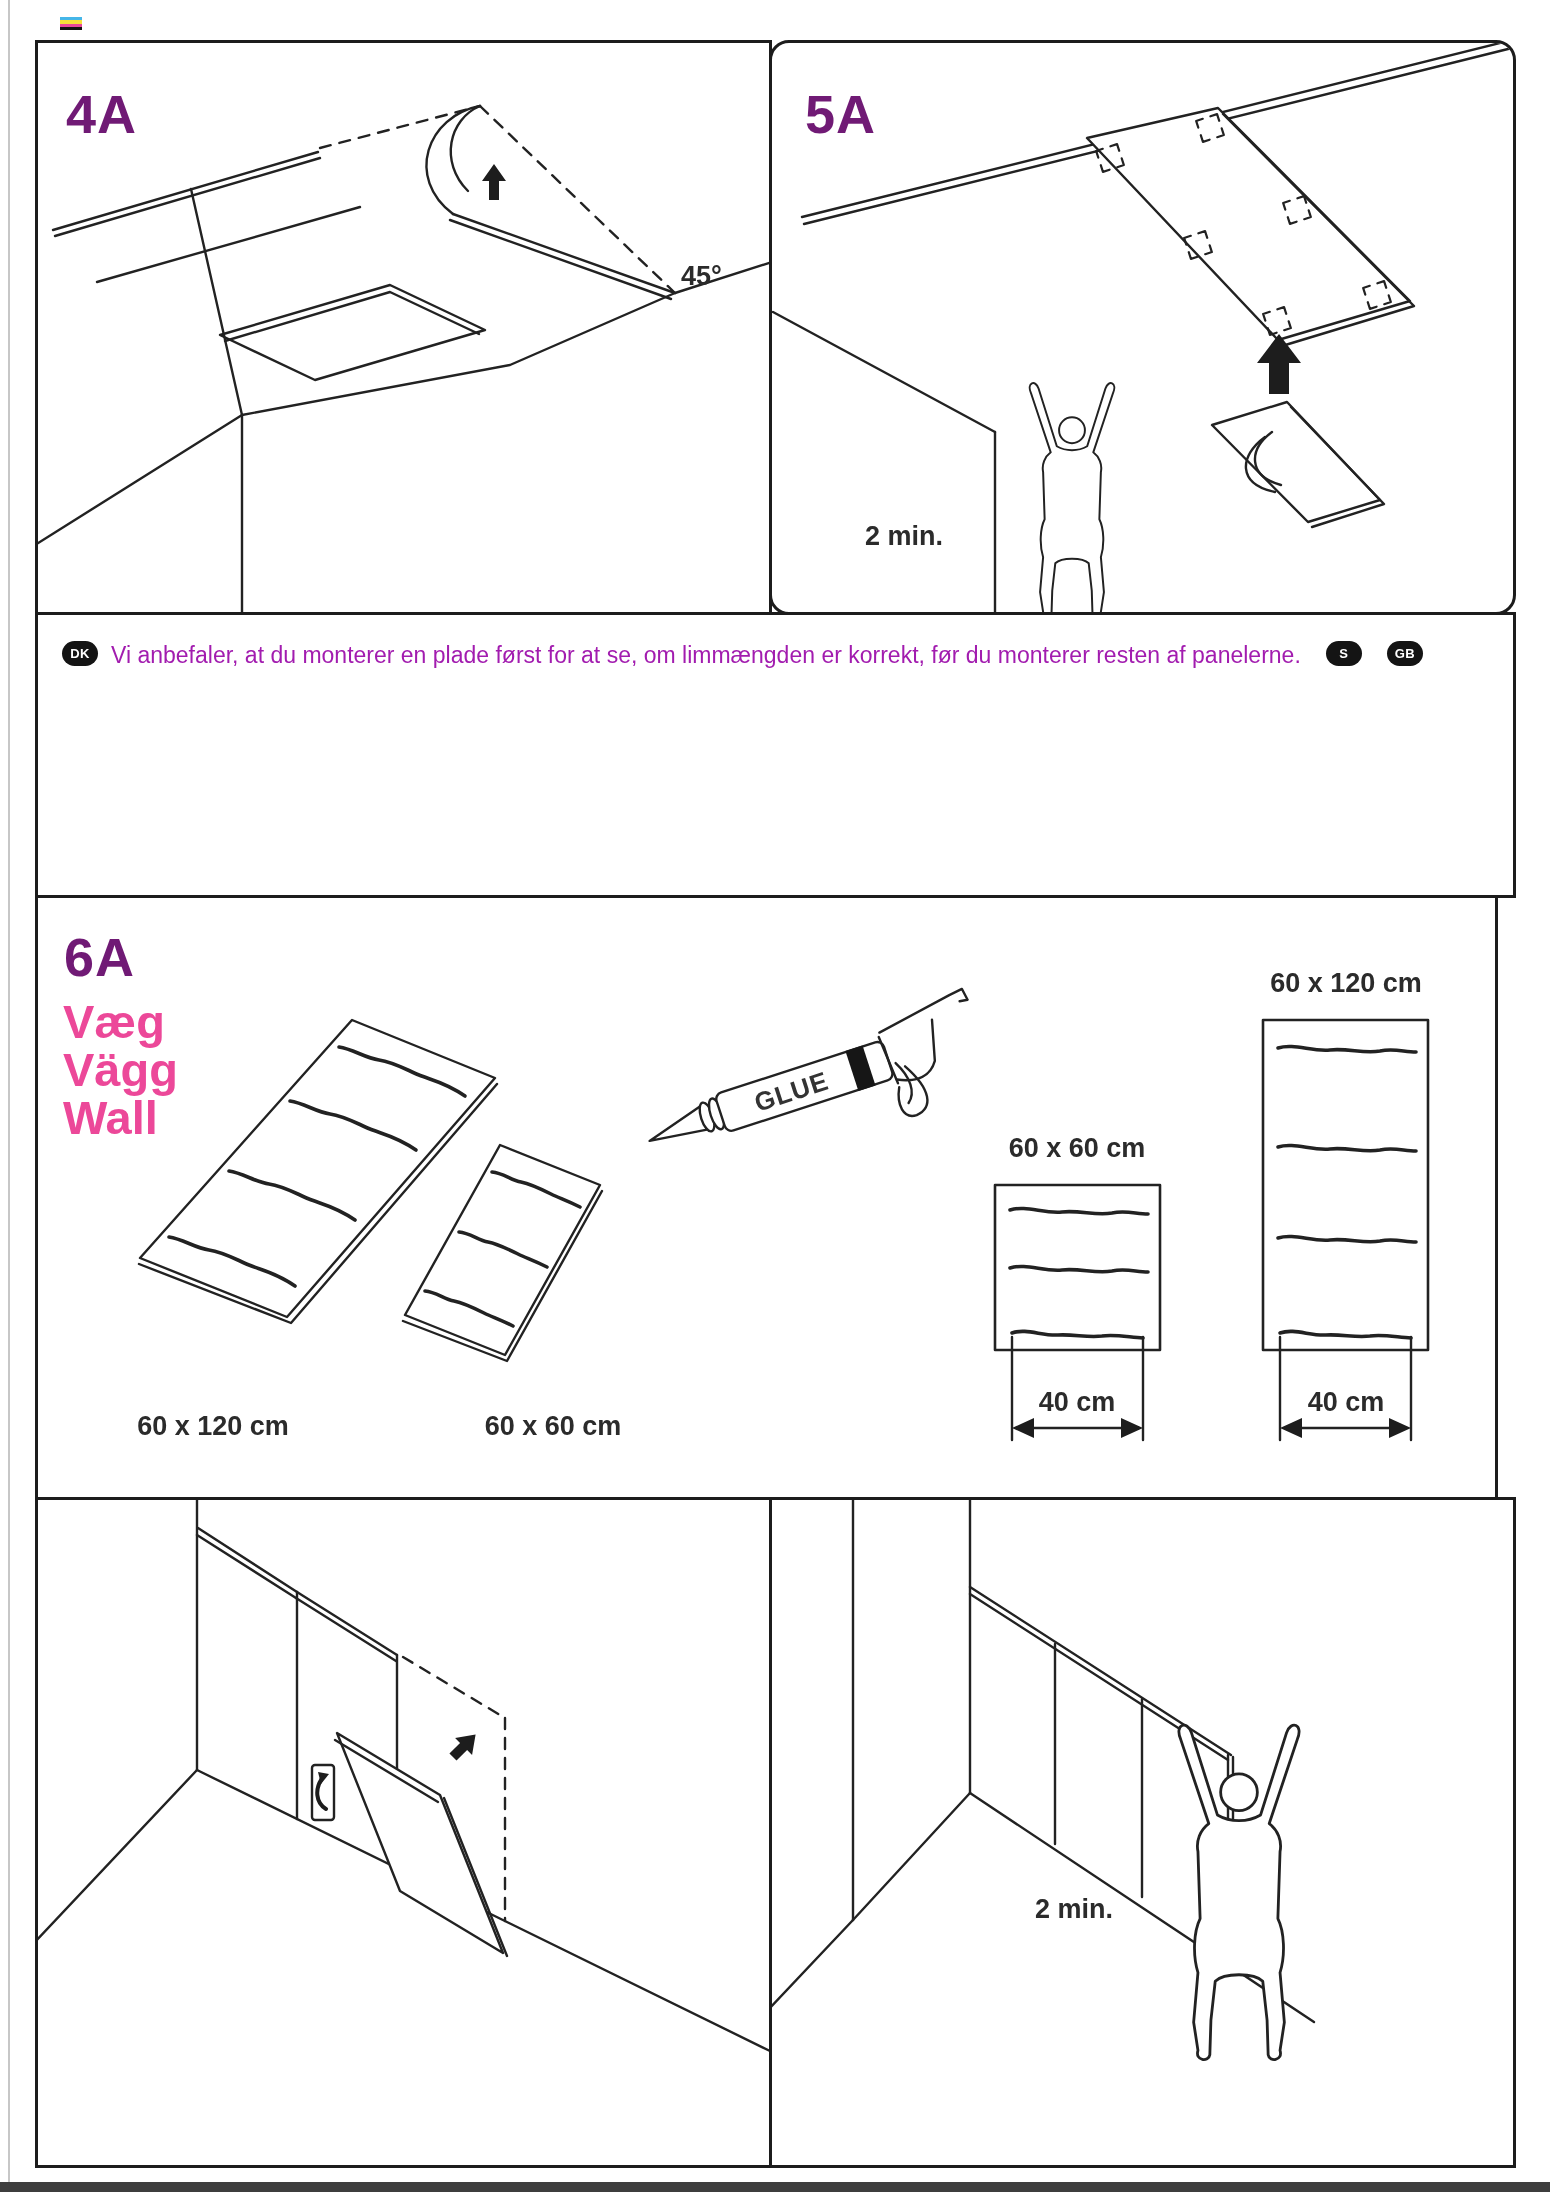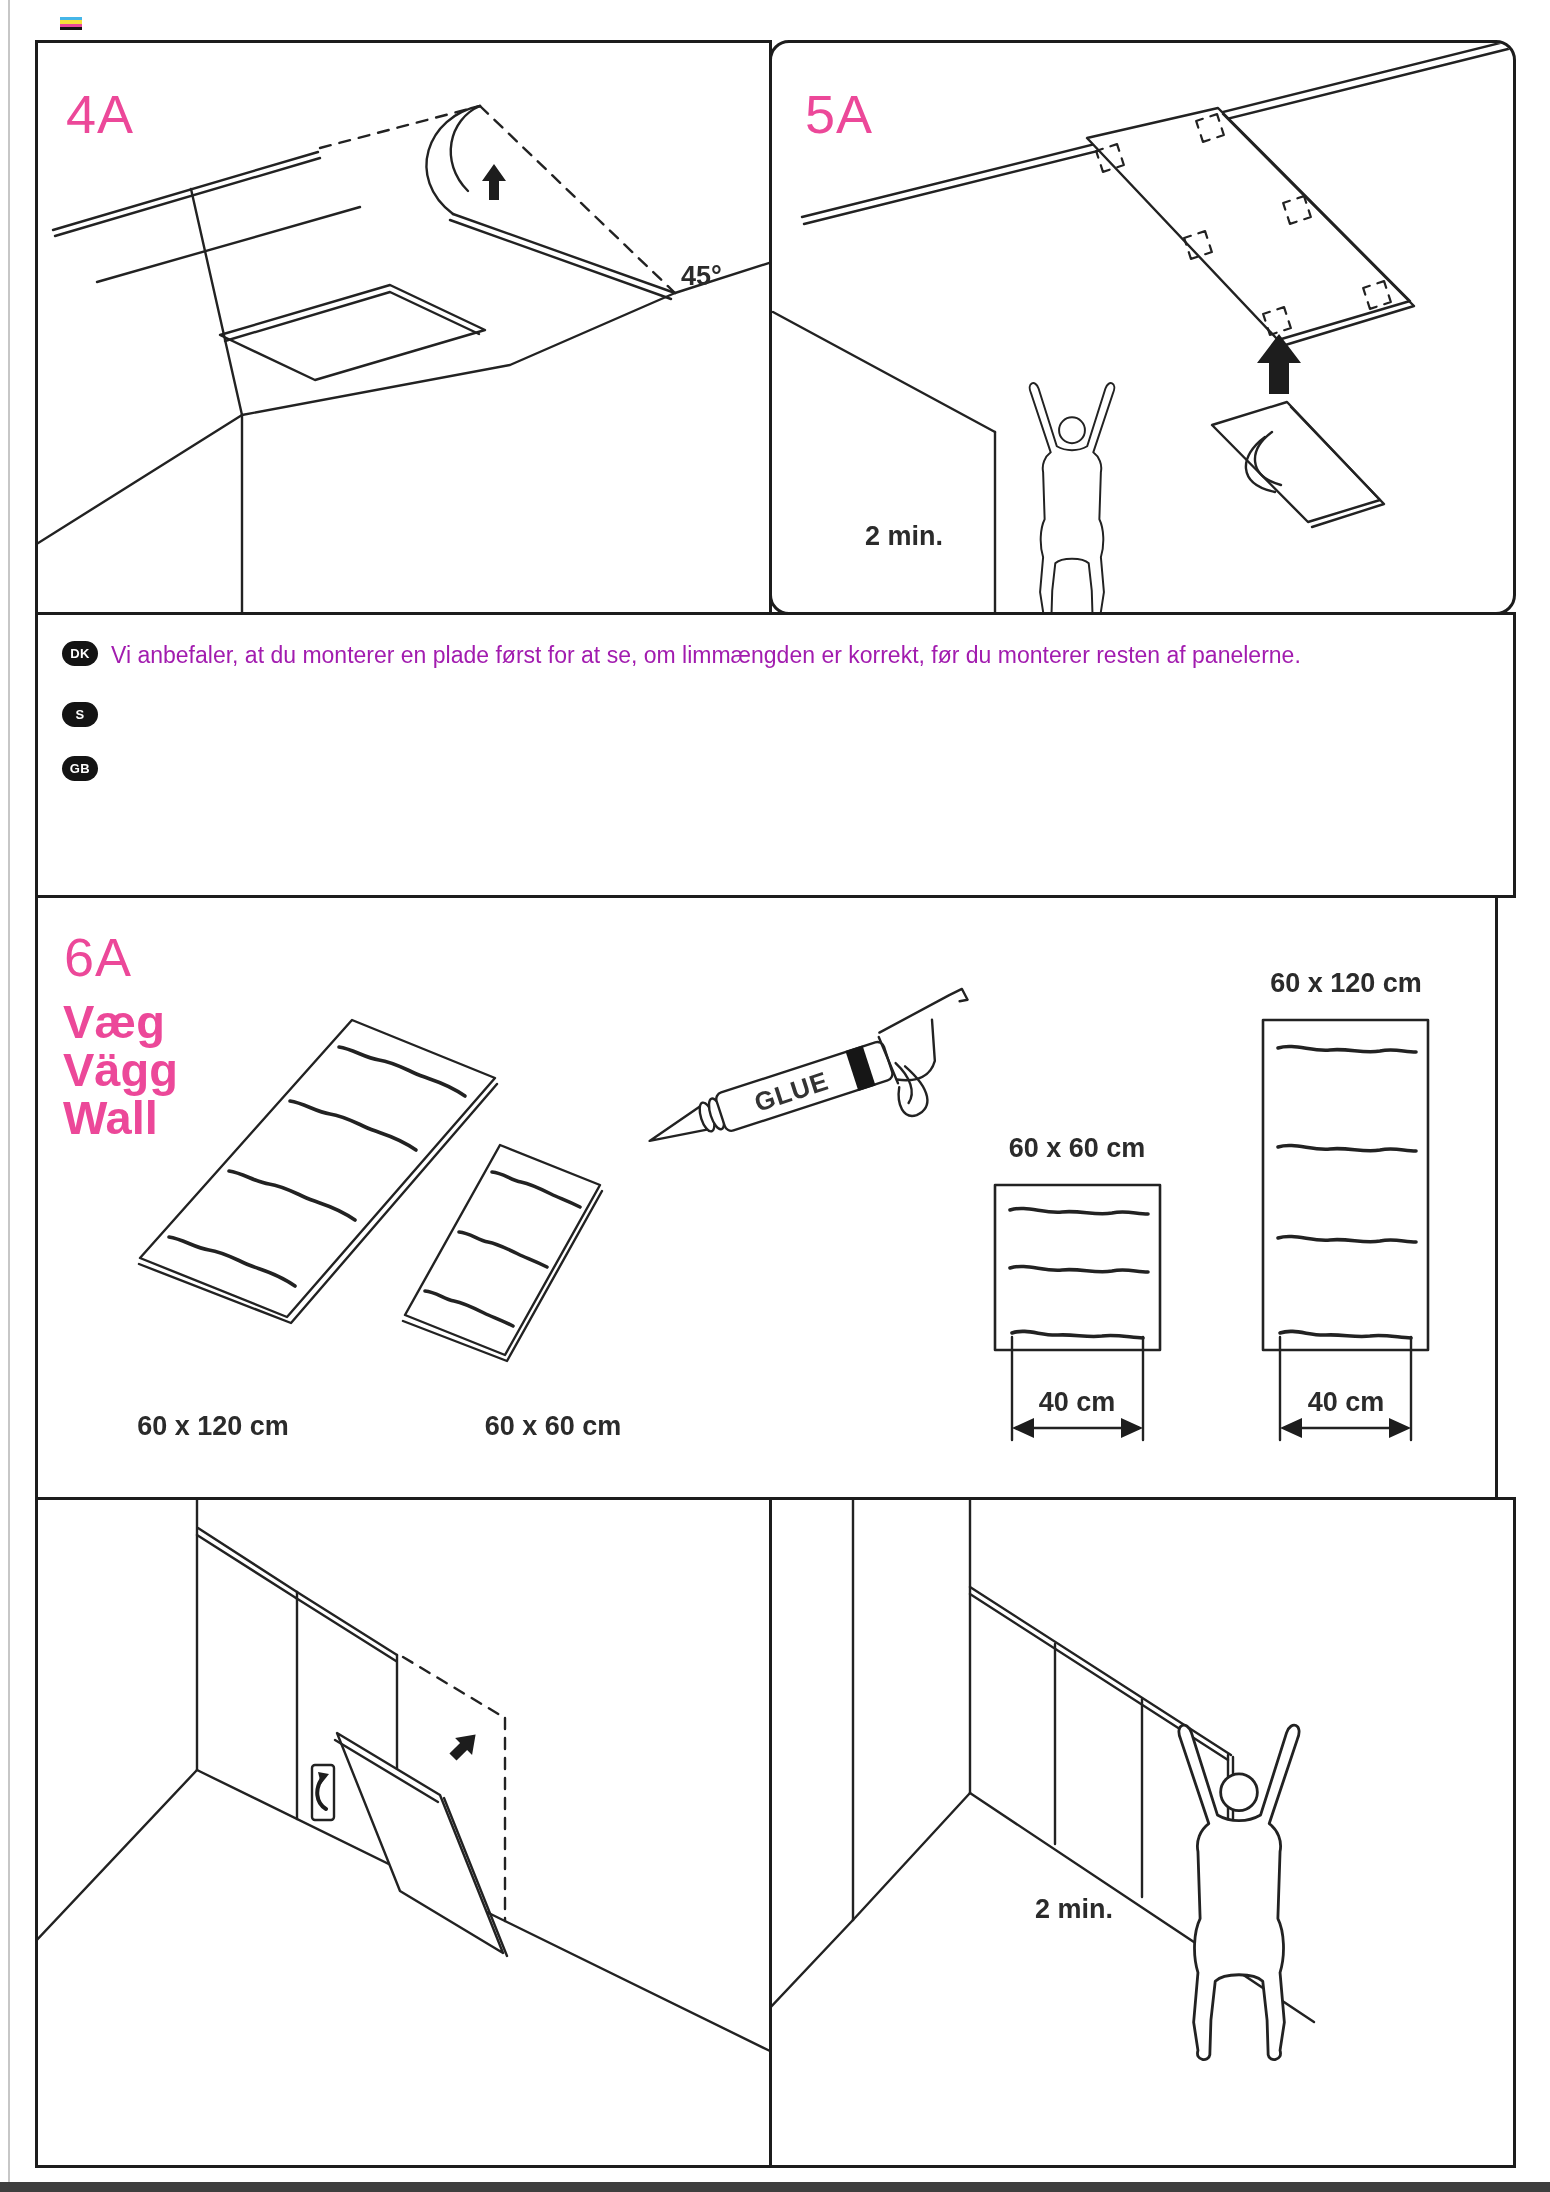--- a/index.html
+++ b/index.html
@@ -10,32 +10,32 @@
   .regmark{position:absolute;left:60px;top:17px;width:22px;height:13px;display:flex;flex-direction:column;}
   .regmark div{flex:1;}
   .box{position:absolute;border:3px solid #1c1c1c;box-sizing:border-box;background:#fff;overflow:hidden;}
   #p4a{left:35px;top:40px;width:737px;height:575px;}
   #p5a{left:769px;top:40px;width:747px;height:575px;border-radius:20px;}
   #pnotes{left:35px;top:612px;width:1481px;height:286px;}
   #p6a{left:35px;top:895px;width:1463px;height:605px;}
   #p7l{left:35px;top:1497px;width:737px;height:671px;}
   #p7r{left:769px;top:1497px;width:747px;height:671px;}
   .box svg{position:absolute;left:-3px;top:-3px;}
-  .step-label{position:absolute;font-weight:400;font-size:54px;line-height:1;color:#ec4899;letter-spacing:1px;}
+  .step-label{position:absolute;font-weight:700;font-size:54px;line-height:1;color:#701a75;letter-spacing:1px;}
   .surface-labels{position:absolute;left:25px;top:100px;font-weight:700;font-size:47px;line-height:48px;color:#ec4899;}
   .ln{stroke:#222;stroke-width:2.4;fill:none;stroke-linecap:round;stroke-linejoin:round;}
   .lnf{stroke:#222;stroke-width:2.4;fill:#fff;stroke-linejoin:round;}
   .dash{stroke-dasharray:11 9;}
   .sq{stroke:#222;stroke-width:3.6;fill:none;stroke-linecap:round;}
   .fillb{fill:#1d1d1d;stroke:none;}
   .pbody{fill:#fff;stroke:#222;stroke-width:2.6;stroke-linejoin:round;}
   .t27{font-family:"Liberation Sans",sans-serif;font-weight:700;font-size:27px;fill:#2b2b2b;}
   .glue-text{font-family:"Liberation Sans",sans-serif;font-weight:600;font-size:26px;fill:#333;letter-spacing:1px;}
   
-  .notes-inner{position:absolute;left:0;top:0;right:0;bottom:0;padding:22px 24px;display:flex;flex-direction:column;gap:25px;}
+  .notes-inner{position:absolute;left:0;top:0;right:0;bottom:0;padding:22px 24px;display:flex;flex-direction:row;gap:25px;}
   .note{display:flex;gap:13px;align-items:flex-start;}
   .badge{flex:0 0 auto;min-width:26px;height:25px;padding:0 5px;background:#141414;color:#fff;border-radius:13px;
          font-size:13px;font-weight:700;display:flex;align-items:center;justify-content:center;margin-top:4px;letter-spacing:.4px;}
   .note-text{font-size:23px;line-height:36px;color:#a21caf;max-width:1385px;white-space:pre-line;}
 </style>
 </head>
 <body>
 
 <div class="page">
 

